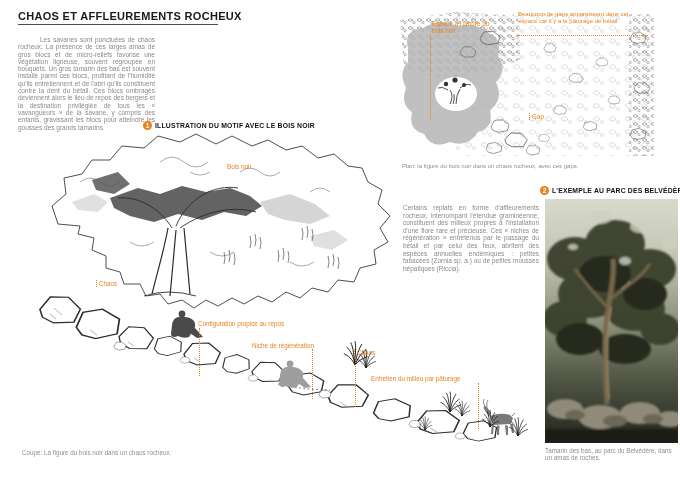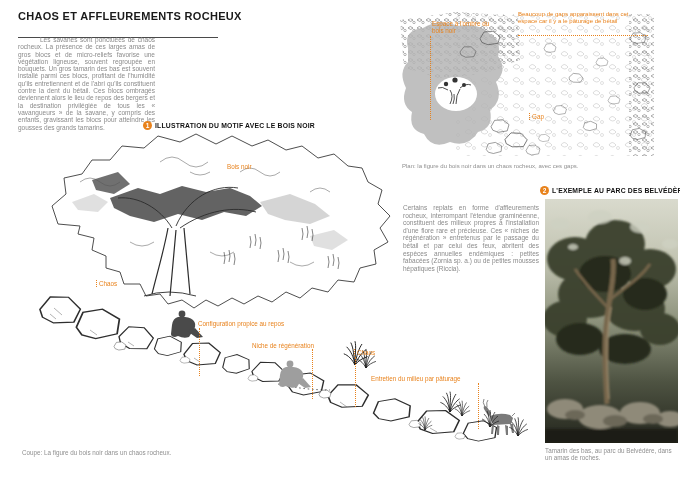--- a/index.html
+++ b/index.html
@@ -4,21 +4,21 @@
 <style>
   * { margin:0; padding:0; box-sizing:border-box; }
   html,body { background:#e8e8e8; }
   .page {
     position:relative; width:680px; height:481px; background:#ffffff;
     font-family:"Liberation Sans", sans-serif; overflow:hidden; margin:0 auto;
   }
   .abs { position:absolute; }
 
   .title {
-    left:18px; top:10px; width:200px; padding-bottom:15px;
+    left:18px; top:10px; width:200px; padding-bottom:2px;
     font-size:11px; font-weight:bold; letter-spacing:0.3px; color:#1a1a1a;
     border-bottom:1px solid #4a4a4a; white-space:nowrap;
   }
   .intro {
     left:18px; top:36px; width:137px;
     font-size:6.5px; line-height:7.3px; color:#8a8a8a;
     text-align:justify; text-indent:22px;
   }
   .sec-head { display:flex; align-items:center; gap:3px; white-space:nowrap; }
   .sec-head .num {

